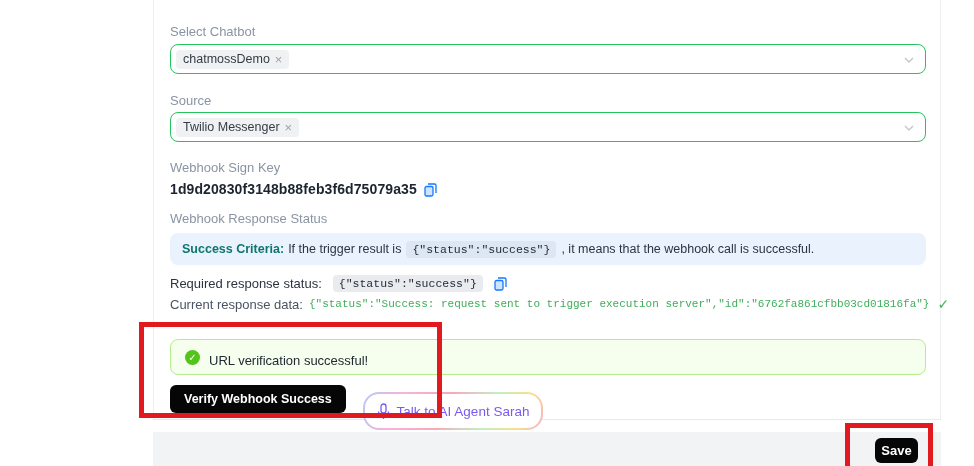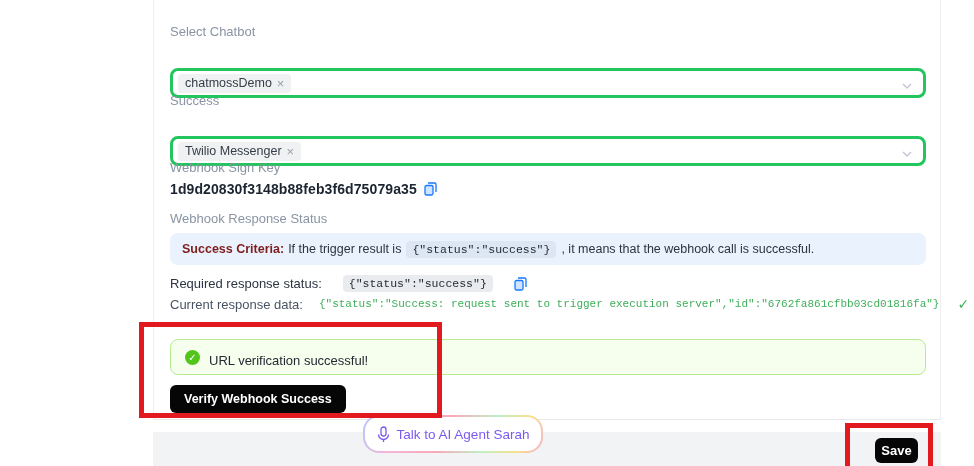--- a/index.html
+++ b/index.html
@@ -7,59 +7,59 @@
     font-family:"Liberation Sans", sans-serif; }
   .page { position:relative; width:974px; height:466px; background:#fff; }
 
   .panel { position:absolute; left:153px; top:0; width:788px; height:420px;
     background:#fff; border-left:1px solid #eceef1; border-right:1px solid #eceef1; }
 
   .abs { position:absolute; }
   .field-label { font-size:13px; color:#8a94a3; }
 
   .select-box { left:16px; width:756px; height:30px; background:#fff;
-    border:3px solid #22c55e; border-radius:8px; display:flex; align-items:center;
-    padding:0 28px 0 5px; position:absolute;margin-top:24px; }
+    border:1px solid #22c55e; border-radius:8px; display:flex; align-items:center;
+    padding:0 28px 0 5px; position:absolute; }
   .tag { display:inline-flex; align-items:center; gap:5px; background:#f0f1f3;
     border-radius:4px; padding:3px 7px; font-size:12.5px; color:#343c46; line-height:1; }
   .tag .x { color:#9aa1ab; font-size:13px; cursor:pointer; }
   .chevron { position:absolute; right:10px; top:9px; width:12px; height:12px; }
 
-  .key-row { left:16px; display:flex; align-items:center; gap:7px; position:absolute; }
+  .key-row { left:16px; display:flex; align-items:flex-end; gap:7px; position:absolute; }
   .key-text { font-size:14px; font-weight:700; color:#1b2430; letter-spacing:.1px; }
 
   .info-box { left:16px; width:756px; height:32px; background:#e9f2fd; border-radius:8px;
     display:flex; align-items:center; padding:0 12px; font-size:12.5px; color:#2b3440;
     position:absolute; white-space:nowrap; }
-  .info-box b { font-weight:700; color:#7f1d1d; margin-right:4px; }
+  .info-box b { font-weight:700; color:#0f766e; margin-right:4px; }
   .code-chip { font-family:"Liberation Mono", monospace; font-size:11.5px; color:#242c36;
     background:#e9ebee; border-radius:4px; padding:2px 6px; margin:0 5px; white-space:pre; }
   .info-box .code-chip { background:#dde7f3; }
 
-  .inline-row { left:16px; display:flex; align-items:center; gap:16px; position:absolute;
+  .inline-row { left:16px; display:flex; align-items:center; gap:6px; position:absolute;
     font-size:13px; color:#2b3440; white-space:nowrap; }
   .green-json { font-family:"Liberation Mono", monospace; font-size:11px; color:#3fae5a; }
   .green-check { color:#3fae5a; font-size:14px; margin-left:2px; }
 
   .alert-success { left:16px; width:756px; height:36px; background:#f6ffed;
     border:1px solid #b7eb8f; border-radius:8px; display:flex; align-items:center;
     gap:9px; padding:0 14px; position:absolute; }
   .alert-success .txt { font-size:13px; color:#222a34;margin-top:7px; }
   .check-circle { width:15px; height:15px; border-radius:50%; background:#52c41a;
     color:#fff; font-size:10px; display:flex; align-items:center; justify-content:center;
     flex:0 0 auto; }
 
   .btn-dark { background:#060606; color:#fff; border:none; border-radius:6px;
     font-family:"Liberation Sans", sans-serif; font-weight:700; cursor:pointer; }
   .verify-btn { left:16px; height:28px; padding:2px 14px; font-size:12.5px; position:absolute; }
 
   .divider { position:absolute; left:153px; top:419px; width:788px; height:1px; background:#e7e9ec; }
   .footer { position:absolute; left:153px; top:432px; width:788px; height:34px; background:#f2f3f5; }
 
-  .pill-wrap { position:absolute; left:363px; top:415px; width:180px; height:38px;
+  .pill-wrap { position:absolute; left:363px; top:392px; width:180px; height:38px;
     border-radius:16px; padding:2px;
     background:linear-gradient(115deg,#b7c6fb 0%,#f7b3d8 22%,#f8a8b8 45%,#bfefc6 68%,#f8e08a 86%,#f5b1ce 100%); }
   .pill-inner { width:100%; height:100%; border-radius:14px; background:#fff;
     display:flex; align-items:center; justify-content:center; gap:7px;
     color:#7a5af0; font-size:13.5px; cursor:pointer; }
 
   .save-btn { position:absolute; left:875px; top:438px; width:43px; height:25px;
     font-size:13px; display:flex; align-items:center; justify-content:center; }
 
   .red-box { position:absolute; border:5px solid #e2191f; background:transparent; pointer-events:none; }
@@ -81,21 +81,21 @@
         <span>chatmossDemo</span>
         <span class="x">×</span>
       </span>
       <span class="chevron">
         <svg width="12" height="12" viewBox="0 0 12 12">
             <polyline points="2,4 6,8 10,4" fill="none" stroke="#c3c8d1" stroke-width="1.5"></polyline>
           </svg>
       </span>
     </div>
 
-    <div class="abs field-label" style="left:16px; top:93px;">Success</div>
+    <div class="abs field-label" style="left:16px; top:93px;">Source</div>
     <div class="select-box" style="top:112px;">
       <span class="tag">
         <span>Twilio Messenger</span>
         <span class="x">×</span>
       </span>
       <span class="chevron">
         <svg width="12" height="12" viewBox="0 0 12 12">
             <polyline points="2,4 6,8 10,4" fill="none" stroke="#c3c8d1" stroke-width="1.5"></polyline>
           </svg>
       </span>

